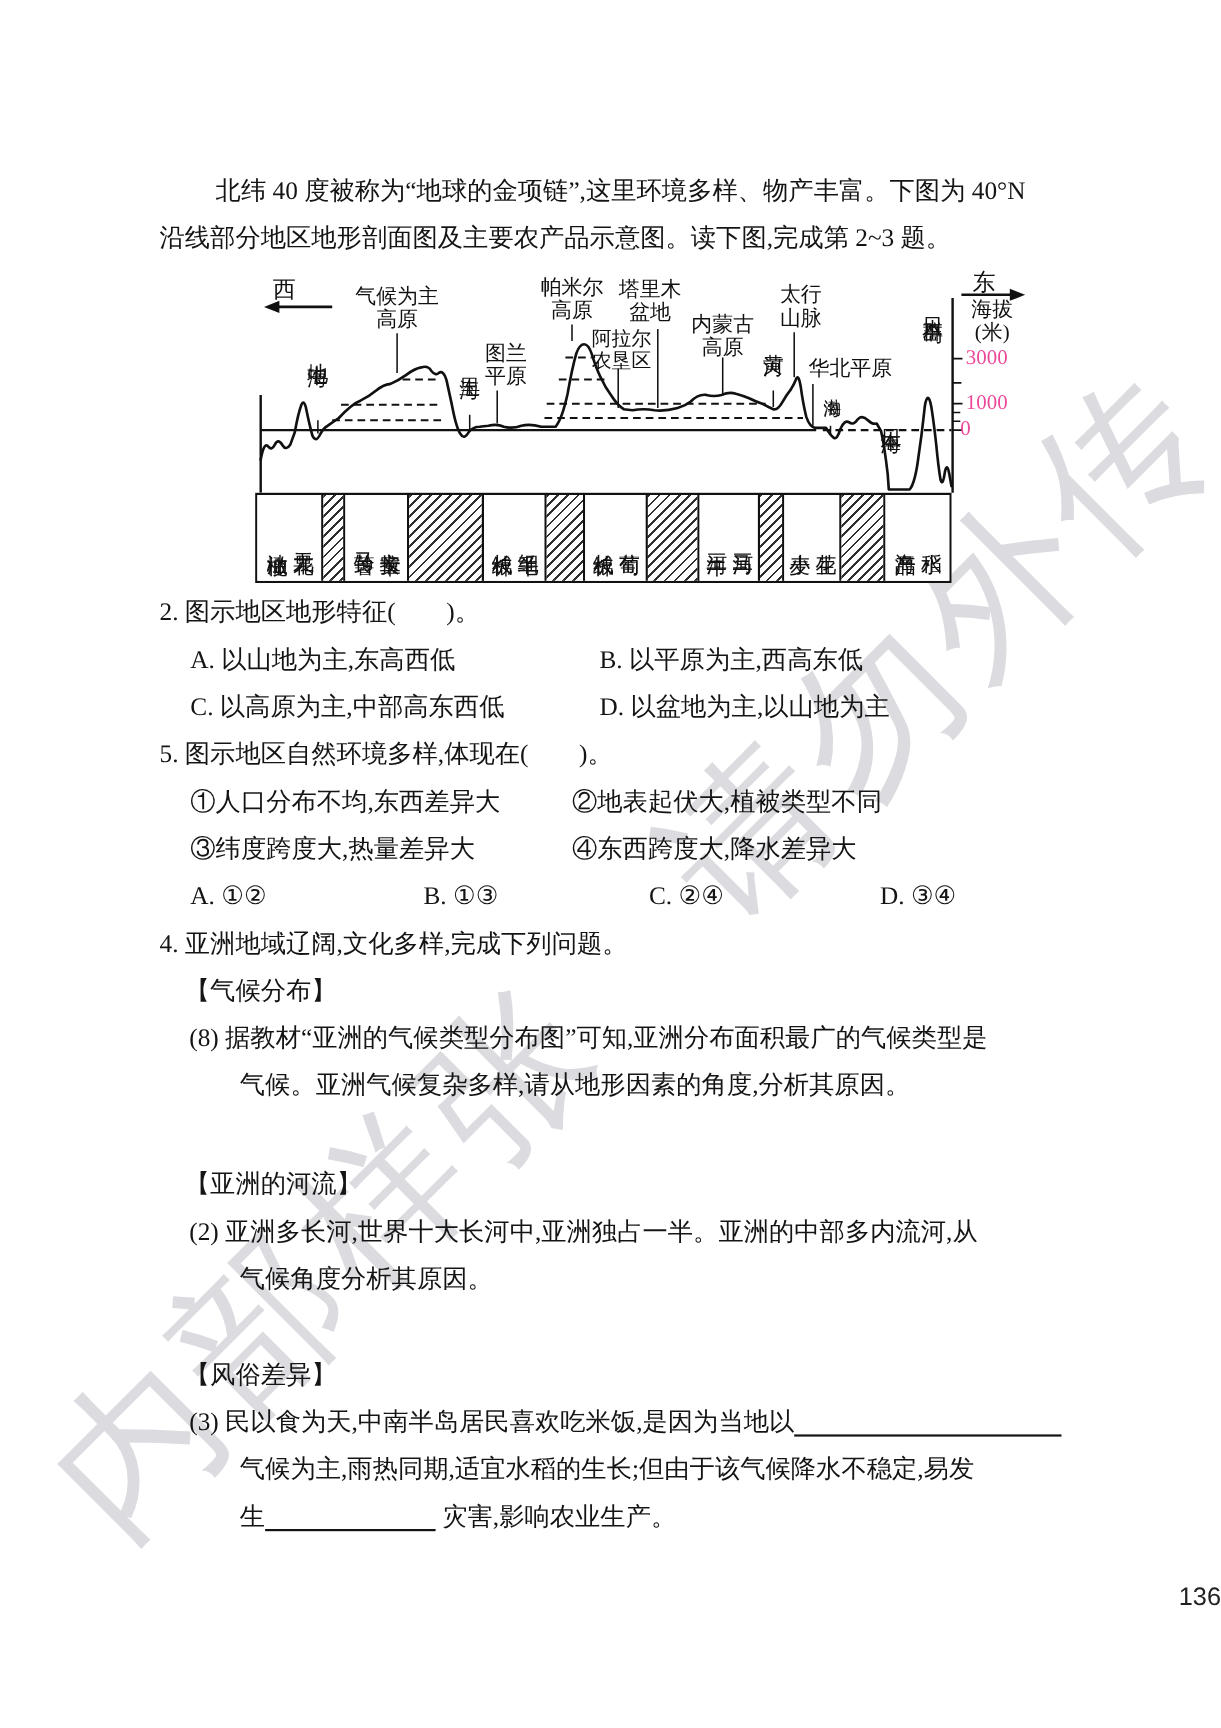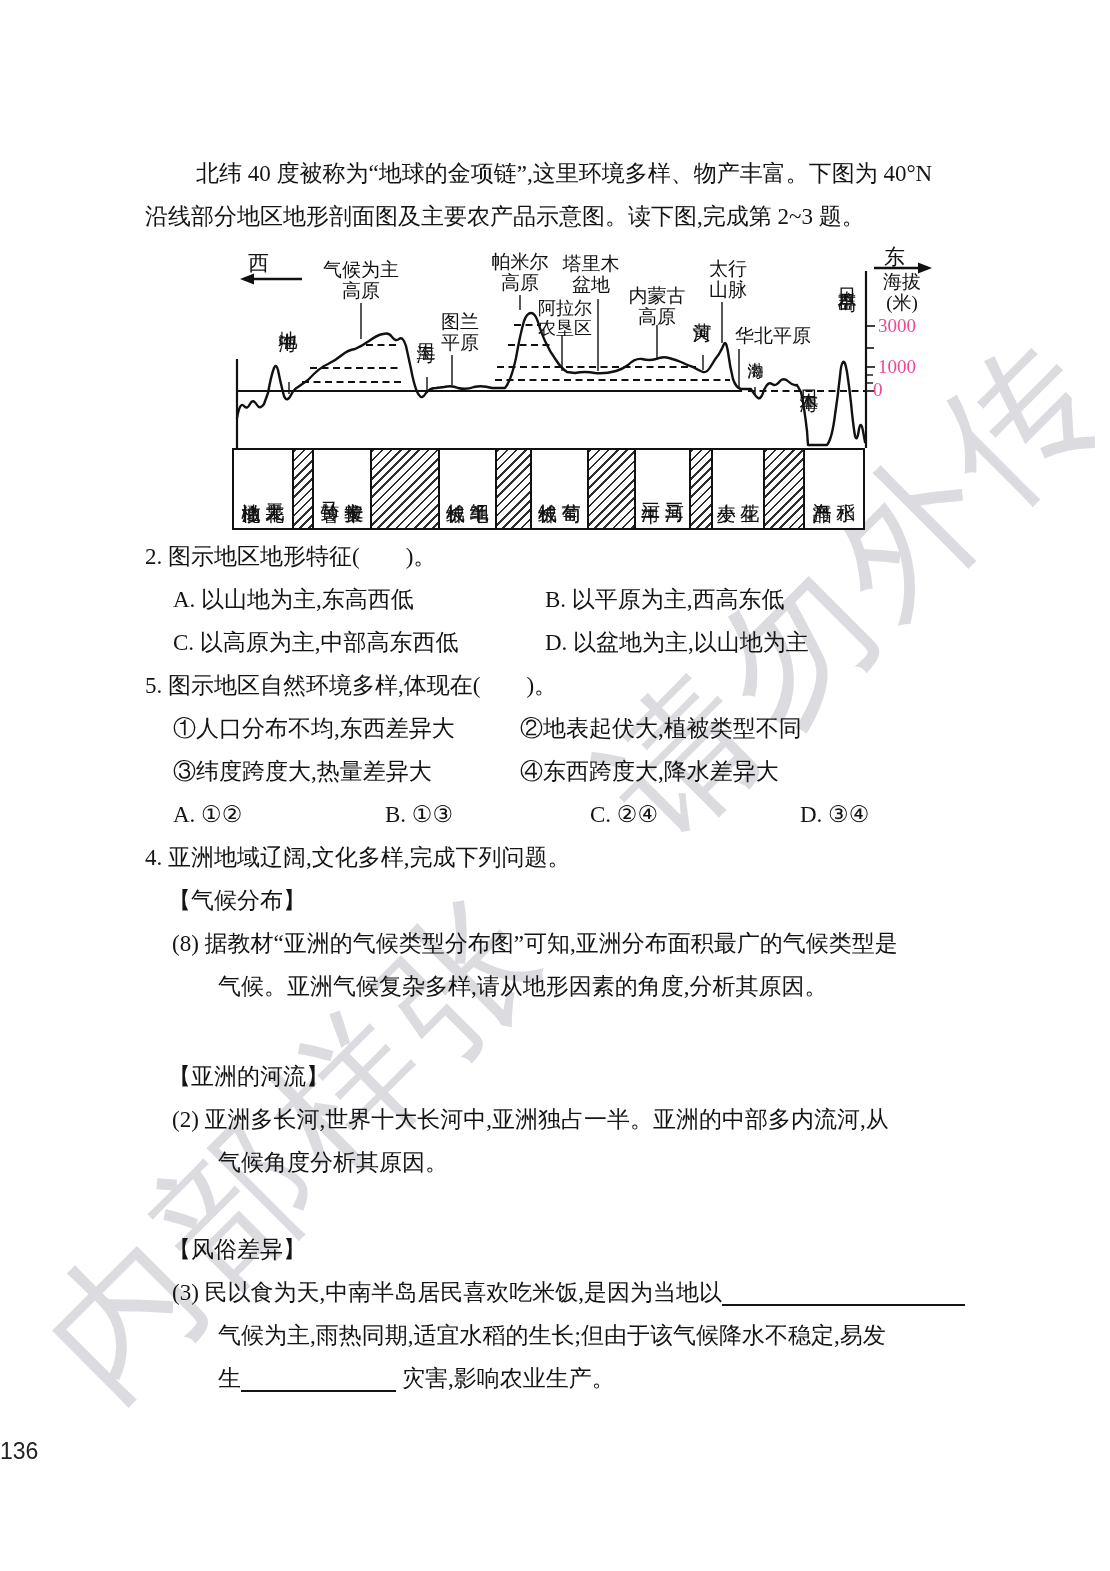--- a/index.html
+++ b/index.html
@@ -54,21 +54,21 @@
   .bcell:last-child { border-right:none; flex:1; }
   .bhatch {
     box-sizing:border-box; border-right:2px solid #111;
     background:repeating-linear-gradient(135deg,#2e2e2e 0,#2e2e2e 1.8px,#ffffff 1.8px,#ffffff 6.5px);
   }
   .bcell .t {
     writing-mode:vertical-rl; text-orientation:upright; white-space:pre-line;
     font-size:19px; line-height:1.25; letter-spacing:1px; color:#111;
   }
   .pageno {
-    position:absolute; left:0; top:1438px; width:1110px; text-align:left;
+    position:absolute; left:0; top:1438px; width:1110px; text-align:right;
     font-family:"Liberation Sans","DejaVu Sans",sans-serif; font-size:23px; color:#222;
   }
 </style>
 </head>
 <body>
 
 <div class="page">
 
   <div class="watermark">内部样张　请勿外传</div>
 

